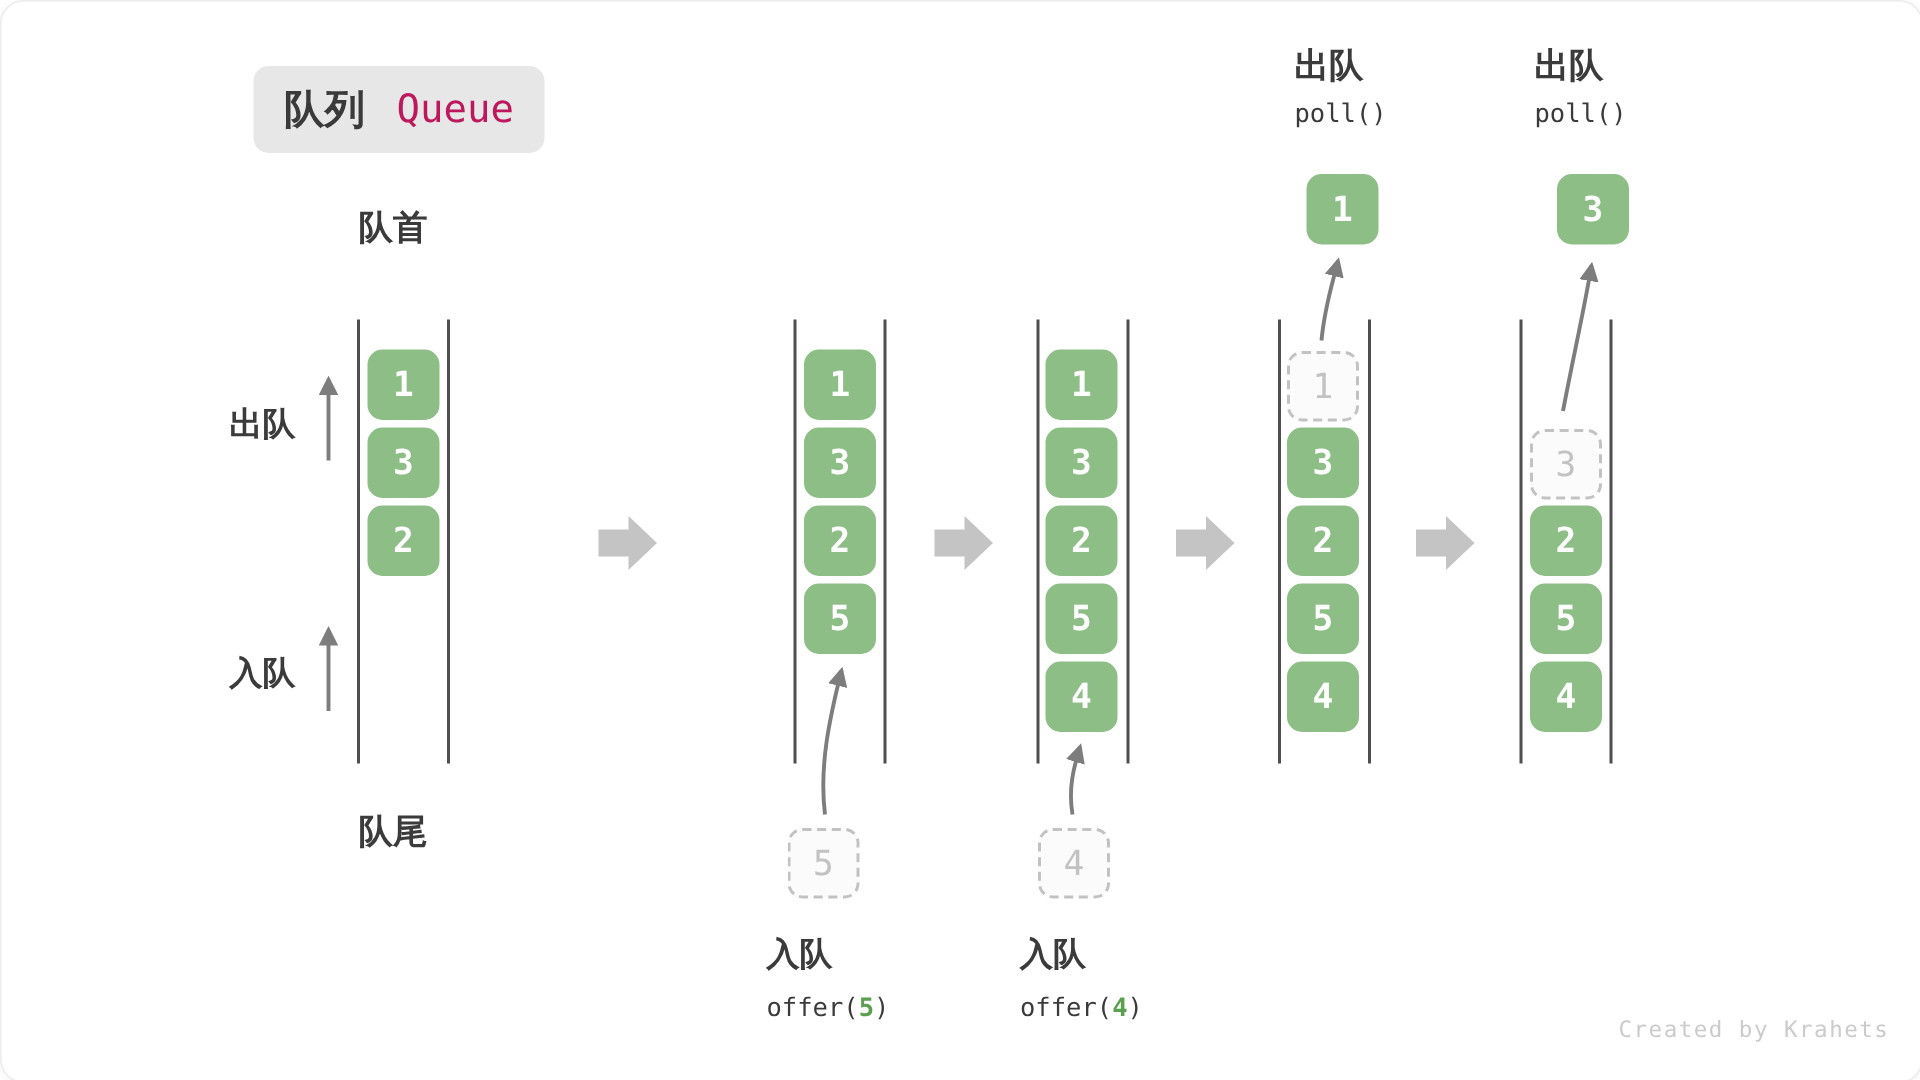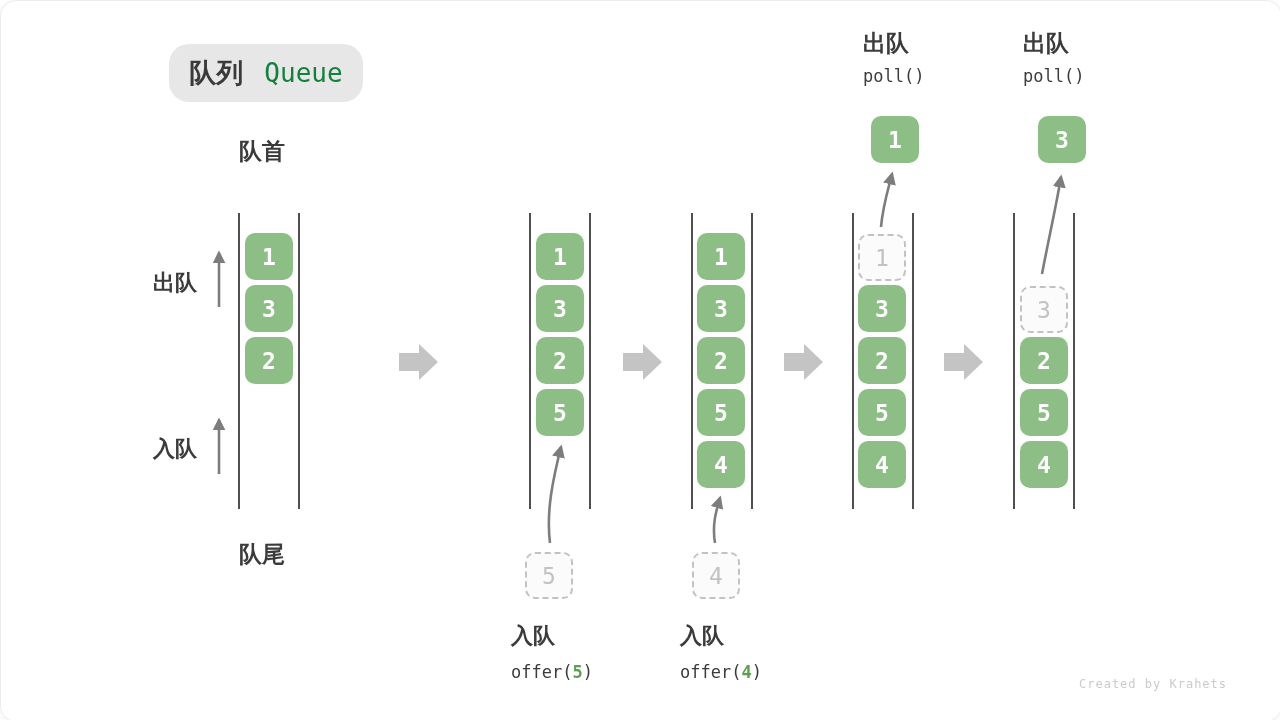--- a/index.html
+++ b/index.html
@@ -9,25 +9,25 @@
     box-shadow:0 1px 6px rgba(0,0,0,0.05);
     overflow:hidden;
     font-family:"Liberation Sans", sans-serif;
     color:#3b3b3b;
   }
   .abs { position:absolute; }
 
   
   .title-badge {
     left:168px; top:43px; width:194px; height:58px;
-    background:#e7e7e7; border-radius:20px;
+    background:#e7e7e7; border-radius:10px;
     display:flex; align-items:center; justify-content:center; gap:21px;
   }
   .title-zh { font-size:27px; font-weight:bold; color:#3a3a3a; }
-  .title-en { font-size:26px; color:#15803d; font-family:"DejaVu Sans Mono", monospace; }
+  .title-en { font-size:26px; color:#be185d; font-family:"DejaVu Sans Mono", monospace; }
 
   
   .lbl { font-weight:bold; font-size:23px; color:#3b3b3b; white-space:nowrap; }
   .code { font-family:"DejaVu Sans Mono", monospace; font-size:17px; color:#3b3b3b; white-space:nowrap; }
   .code .arg { color:#5ba04f; font-weight:bold; }
 
   
   .rail { width:2px; top:212px; height:296px; background:#4f4f4f; }
 
   
@@ -43,21 +43,21 @@
     display:flex; align-items:center; justify-content:center;
     font-family:"DejaVu Sans Mono", monospace; font-size:23px;
   }
 
   .op-top { line-height:1.0; }
   .op-top .lbl { display:block; margin-bottom:13px; }
   .op-bottom .lbl { display:block; margin-bottom:11px; }
 
   .watermark {
     left:1078px; top:676px; font-family:"DejaVu Sans Mono", monospace;
-    font-size:12px; color:#cbcbcb; letter-spacing:1px;
+    font-size:15px; color:#cbcbcb; letter-spacing:1px;
   }
 
   svg.overlay { position:absolute; left:0; top:0; pointer-events:none; }
 </style>
 </head>
 <body>
 
 <div class="canvas">
 
   <div class="abs title-badge">

